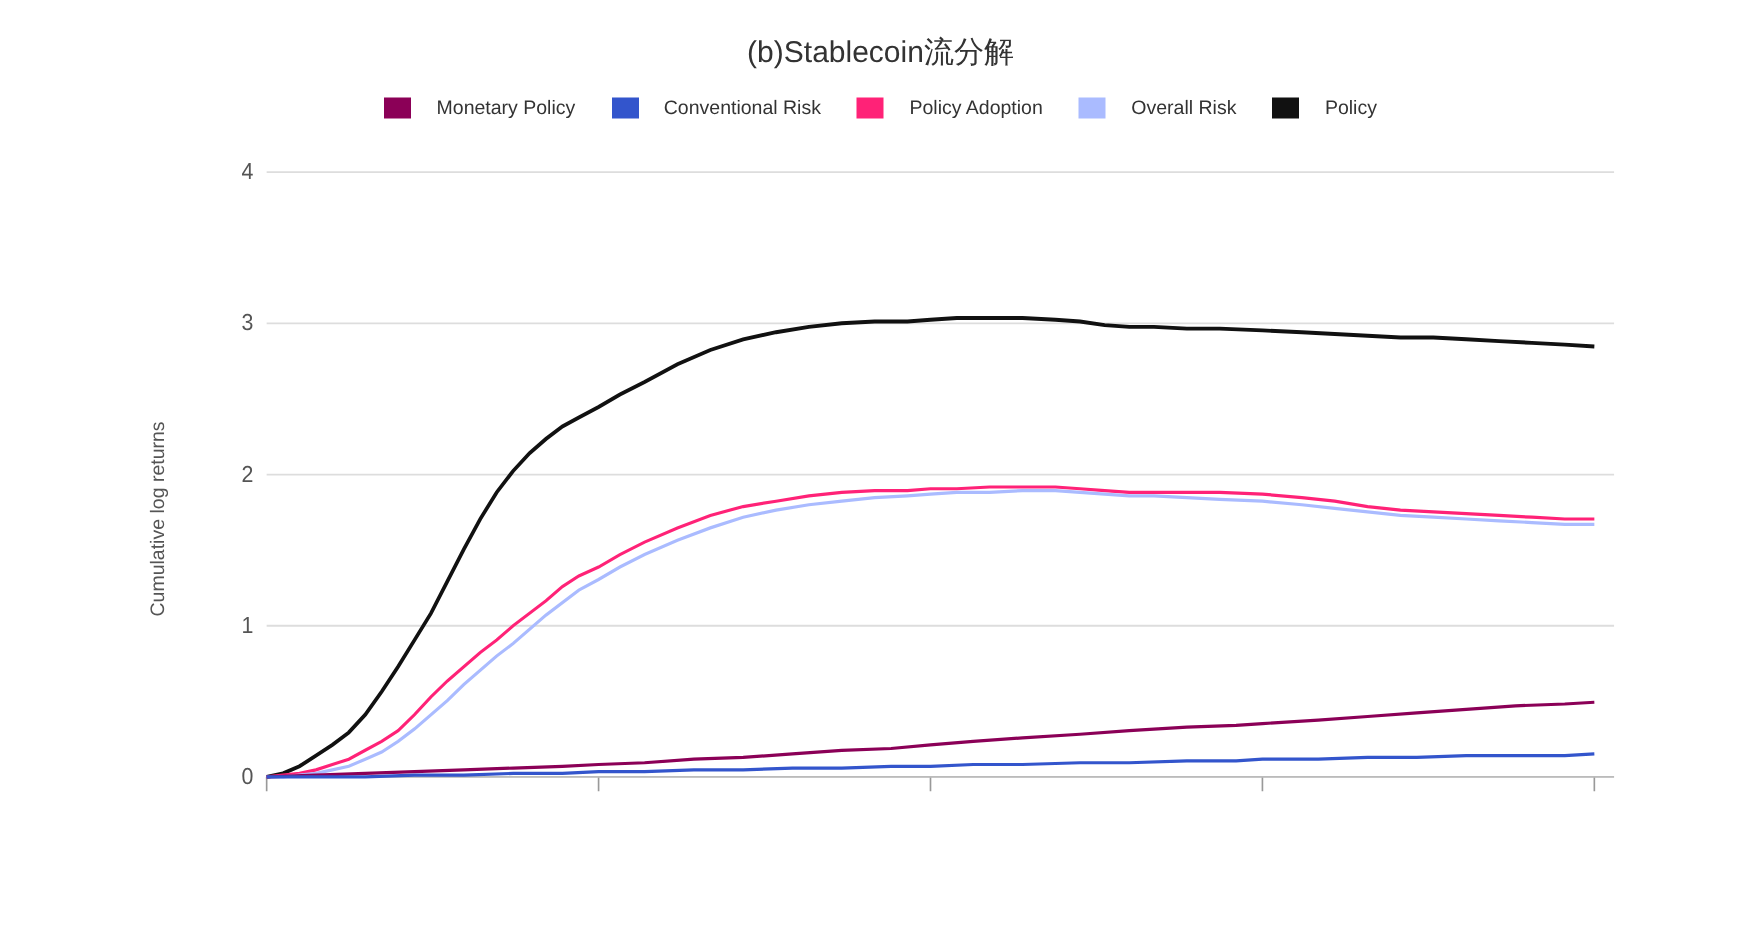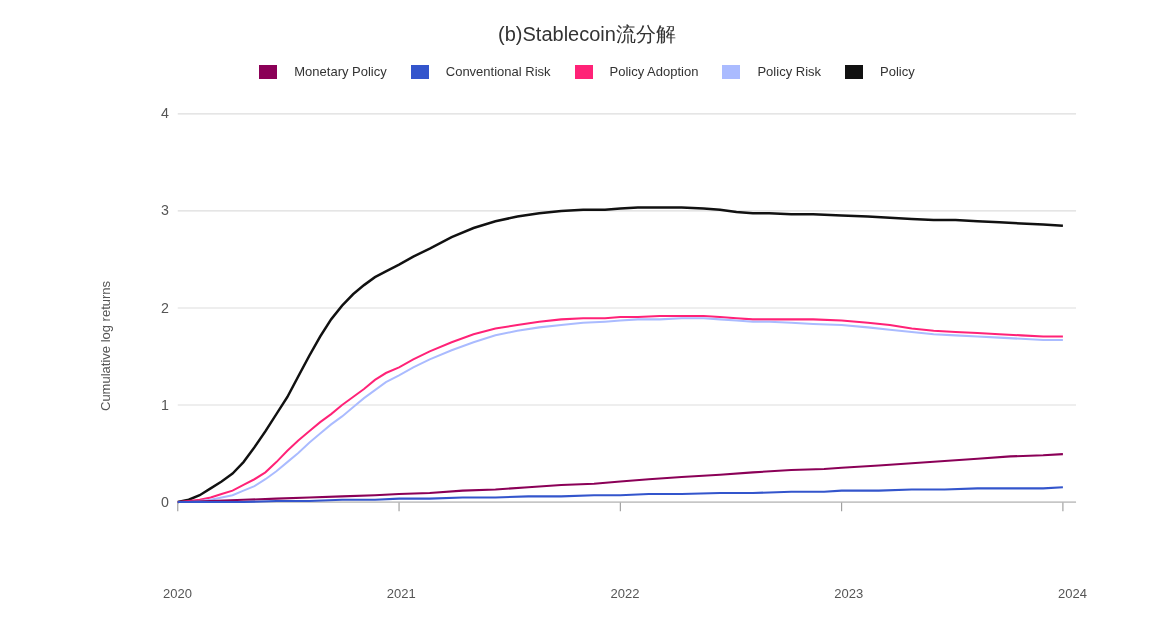--- a/index.html
+++ b/index.html
@@ -97,21 +97,21 @@
     <div class="legend-item">
       <span class="legend-color" style="background:#3355CC;"></span>
       <span>Conventional Risk</span>
     </div>
     <div class="legend-item">
       <span class="legend-color" style="background:#FF2277;"></span>
       <span>Policy Adoption</span>
     </div>
     <div class="legend-item">
       <span class="legend-color" style="background:#AABBFF;"></span>
-      <span>Policy Risk</span>
+      <span>Overall Risk</span>
     </div>
     <div class="legend-item">
       <span class="legend-color" style="background:#111111;"></span>
       <span>Policy</span>
     </div>
   </div>
 
   <div class="chart-area">
     <div class="y-axis-label">Cumulative log returns</div>
     <div class="plot-area">
@@ -199,22 +199,15 @@
             280,357 310,356 340,356
             370,355 400,355 430,354
             454,354 480,353 510,353
             545,352 575,352 610,351
             640,351 656,350
             690,350 720,349 750,349
             780,348 810,348 840,348 858,347
           "></polyline>
       </svg>
 
-      <div class="x-axis-labels">
-        <span>2020</span>
-        <span>2021</span>
-        <span>2022</span>
-        <span>2023</span>
-        <span>2024</span>
-      </div>
     </div>
   </div>
 </div>
 
 </body></html>

